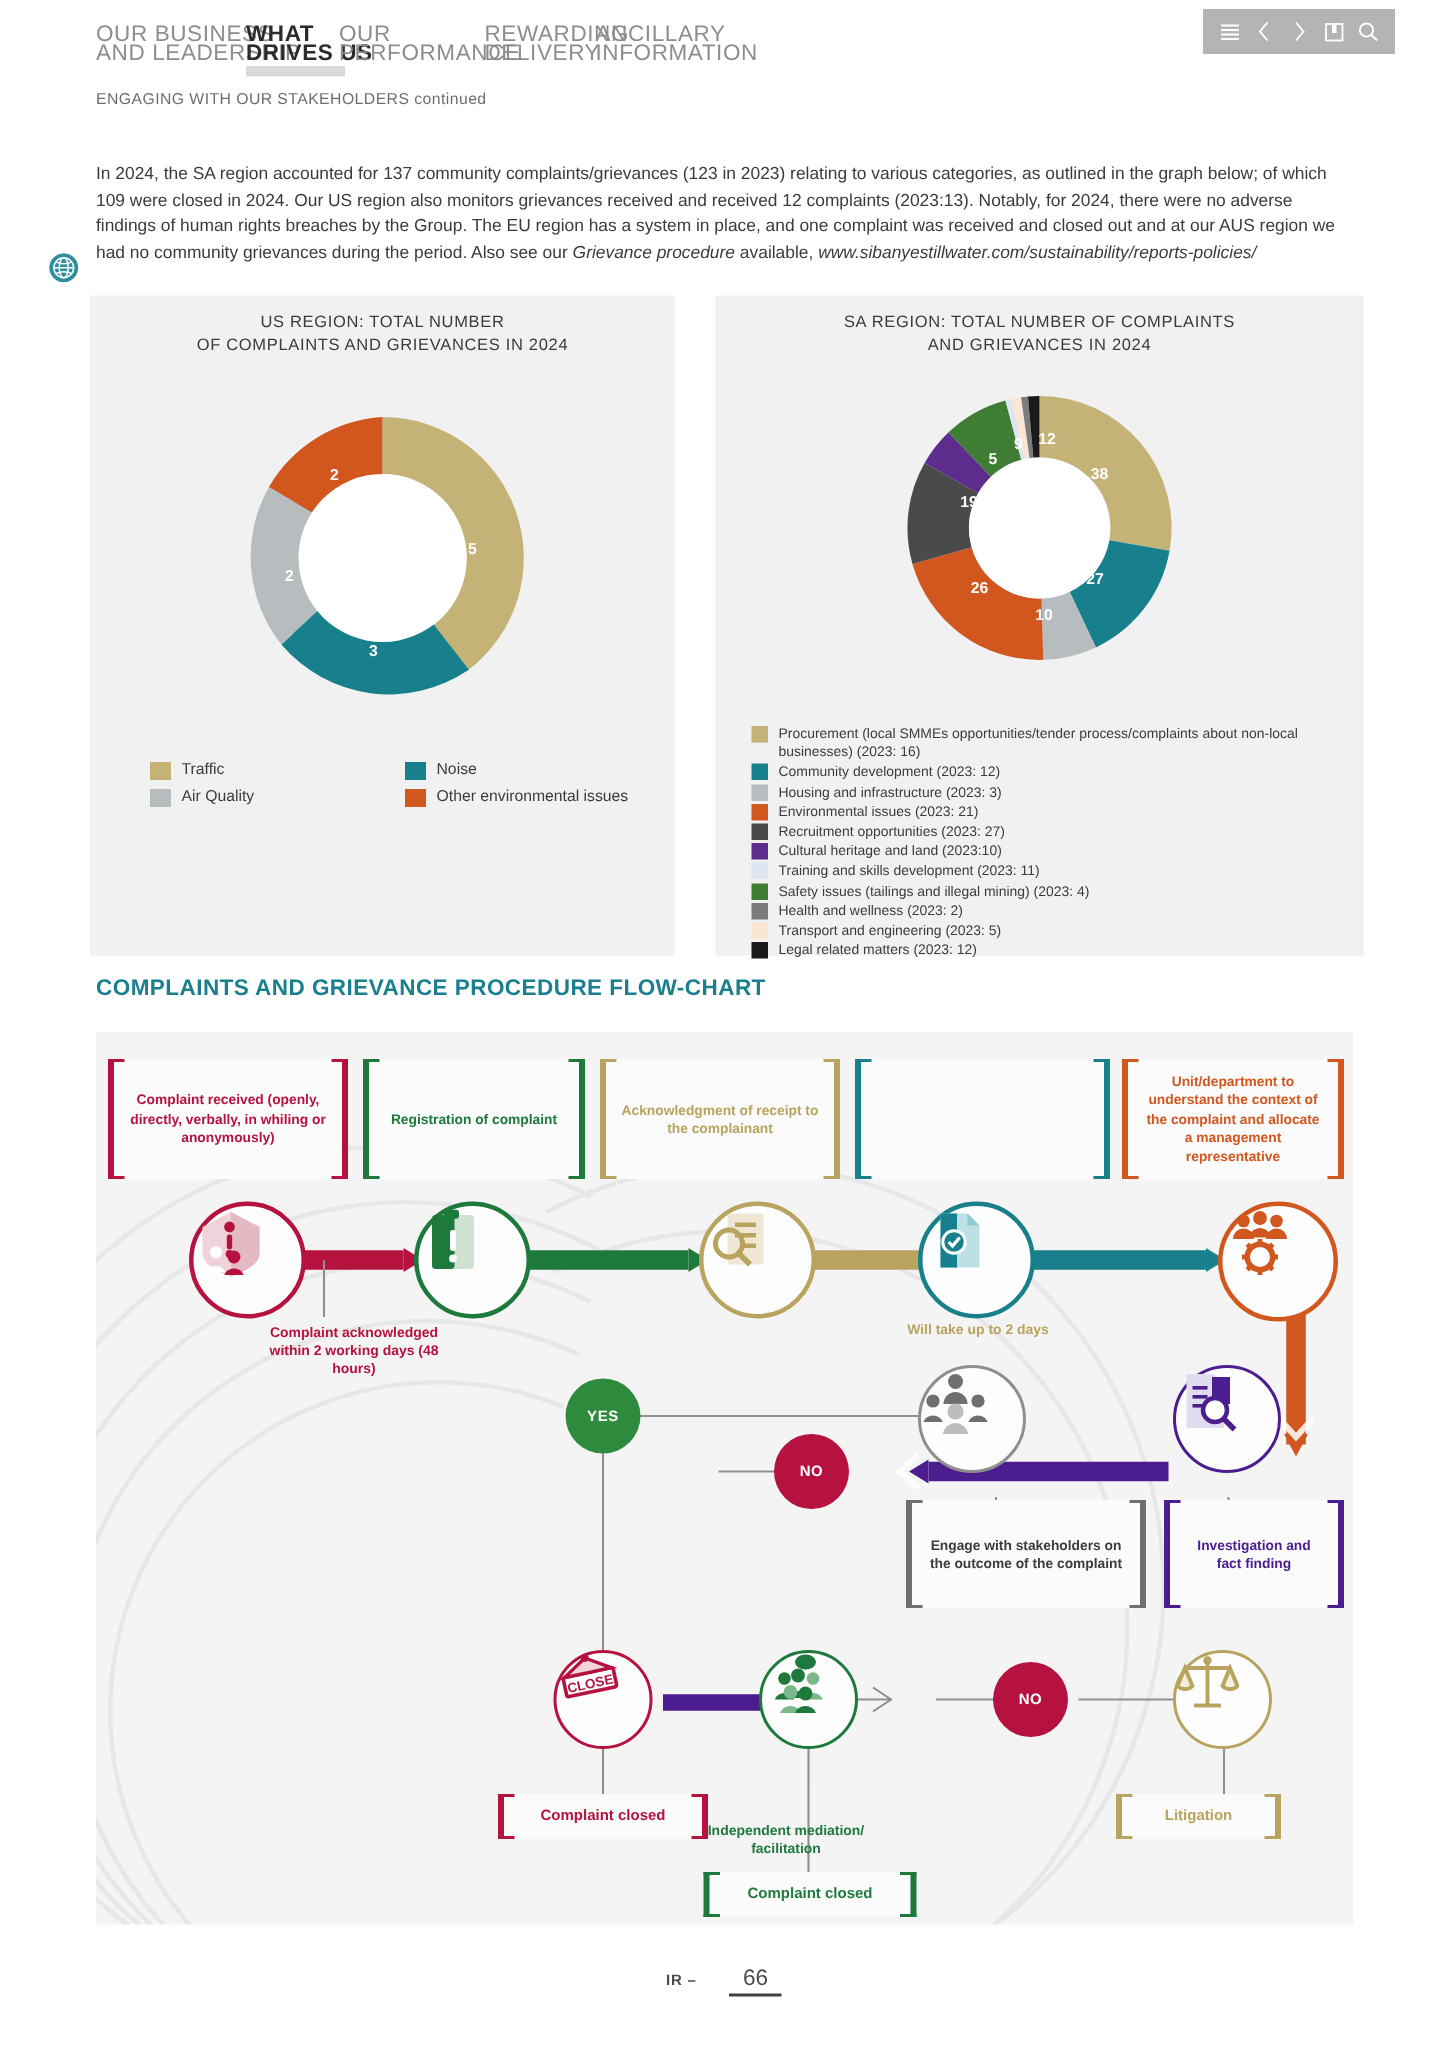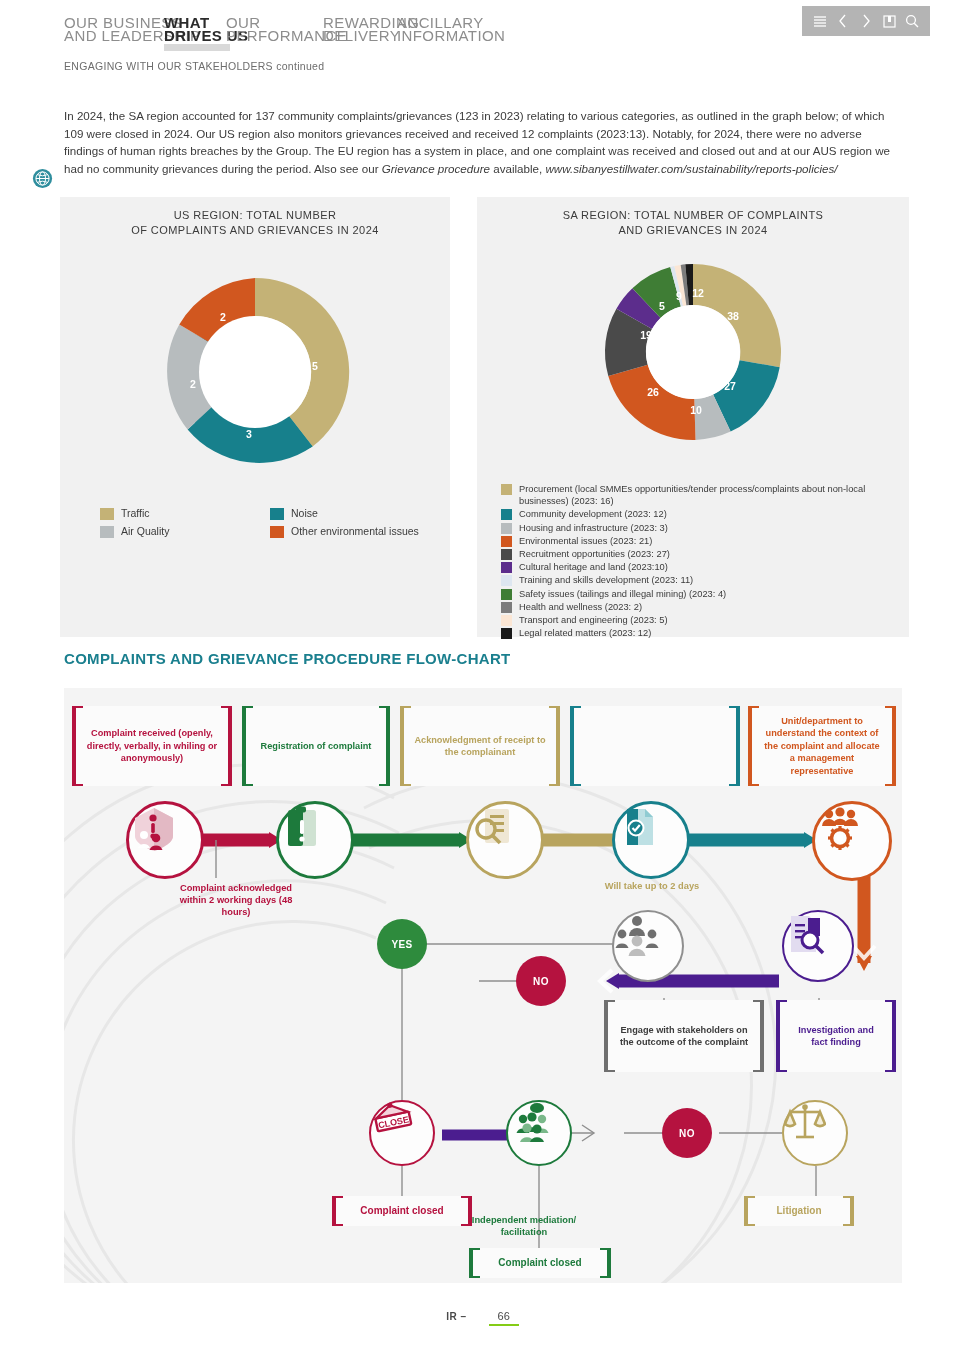--- a/index.html
+++ b/index.html
@@ -133,21 +133,21 @@
     font-size: 9.3px; line-height: 12px;
   }
 
   
   .footer {
     position: absolute; left: 0; right: 0; top: 1310px;
     display: flex; justify-content: center; align-items: baseline; gap: 22px;
   }
   .footer .ir { font-size: 10px; font-weight: bold; color: #4a4a4a; letter-spacing: .5px; }
   .footer .pg {
-    font-size: 11px; color: #4a4a4a; border-bottom: 2px solid #84cc16;
+    font-size: 15px; color: #4a4a4a; border-bottom: 2px solid #404040;
     padding: 0 9px 2px 9px;
   }
 </style>
 </head>
 <body>
 
 <div class="topnav">
   <div class="nav-item nav-w1">
     <span>OUR BUSINESS</span>
     <span>AND LEADERSHIP</span>

